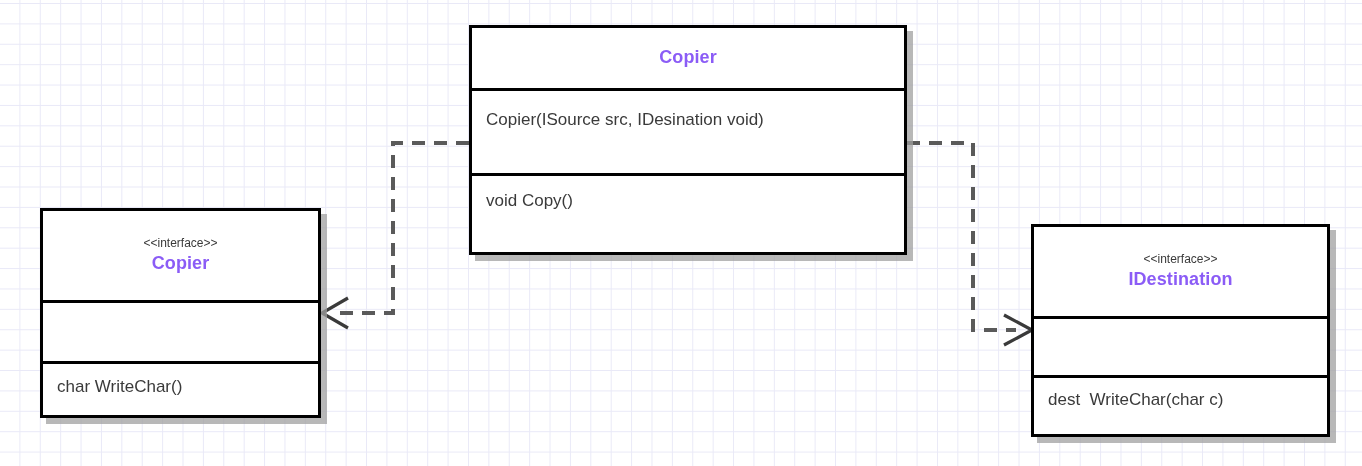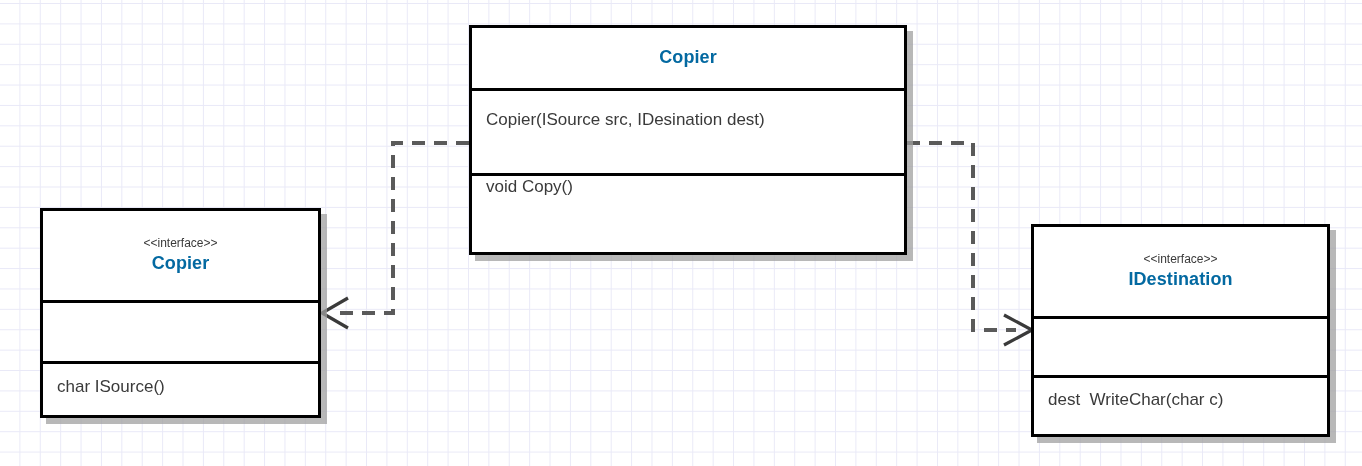--- a/index.html
+++ b/index.html
@@ -46,21 +46,21 @@
     align-items: center;
   }
   .comp-left {
     text-align: left;
     align-items: flex-start;
     padding-left: 14px;
   }
   .cls-name {
     font-size: 18px;
     font-weight: bold;
-    color: #0369a1;
+    color: #8b5cf6;
     line-height: 1.28;
     letter-spacing: 0.1px;
   }
   .cls-stereotype {
     font-size: 12px;
     font-weight: normal;
     color: #3a3a3a;
     line-height: 1.3;
   }
   .member {
@@ -97,35 +97,35 @@
       <path d="M 907 143 L 973 143 L 973 330 L 1016 330" fill="none" stroke="#5a5a5a" stroke-width="4" stroke-dasharray="13,9" stroke-linecap="butt"></path>
       <path d="M 1004 315 L 1032 330 L 1004 345" fill="none" stroke="#3a3a3a" stroke-width="3.2" stroke-linecap="butt" stroke-linejoin="miter"></path>
     </g>
   </svg>
 
   <div class="uml-box" style="left:469px; top:25px; width:438px; height:230px;">
     <div class="compartment comp-center" style="height:60px;">
       <div class="cls-name">Copier</div>
     </div>
     <div class="compartment comp-left" style="height:85px; padding-top:6px; justify-content:flex-start;">
-      <div class="member" style="margin-top:12px;">Copier(ISource src, IDesination dest)</div>
+      <div class="member" style="margin-top:12px;">Copier(ISource src, IDesination void)</div>
     </div>
     <div class="compartment comp-left" style="flex:1; justify-content:flex-start;">
-      <div class="member" style="">void Copy()</div>
+      <div class="member" style="margin-top:14px;">void Copy()</div>
     </div>
   </div>
 
   <div class="uml-box" style="left:40px; top:208px; width:281px; height:210px;">
     <div class="compartment comp-center" style="height:89px;">
       <div class="cls-stereotype">&lt;&lt;interface&gt;&gt;</div>
       <div class="cls-name">Copier</div>
     </div>
     <div class="compartment" style="height:61px;"></div>
     <div class="compartment comp-left" style="flex:1; justify-content:flex-start;">
-      <div class="member" style="margin-top:12px;">char ISource()</div>
+      <div class="member" style="margin-top:12px;">char WriteChar()</div>
     </div>
   </div>
 
   <div class="uml-box" style="left:1031px; top:224px; width:299px; height:213px;">
     <div class="compartment comp-center" style="height:89px;">
       <div class="cls-stereotype">&lt;&lt;interface&gt;&gt;</div>
       <div class="cls-name">IDestination</div>
     </div>
     <div class="compartment" style="height:59px;"></div>
     <div class="compartment comp-left" style="flex:1; justify-content:flex-start;">

